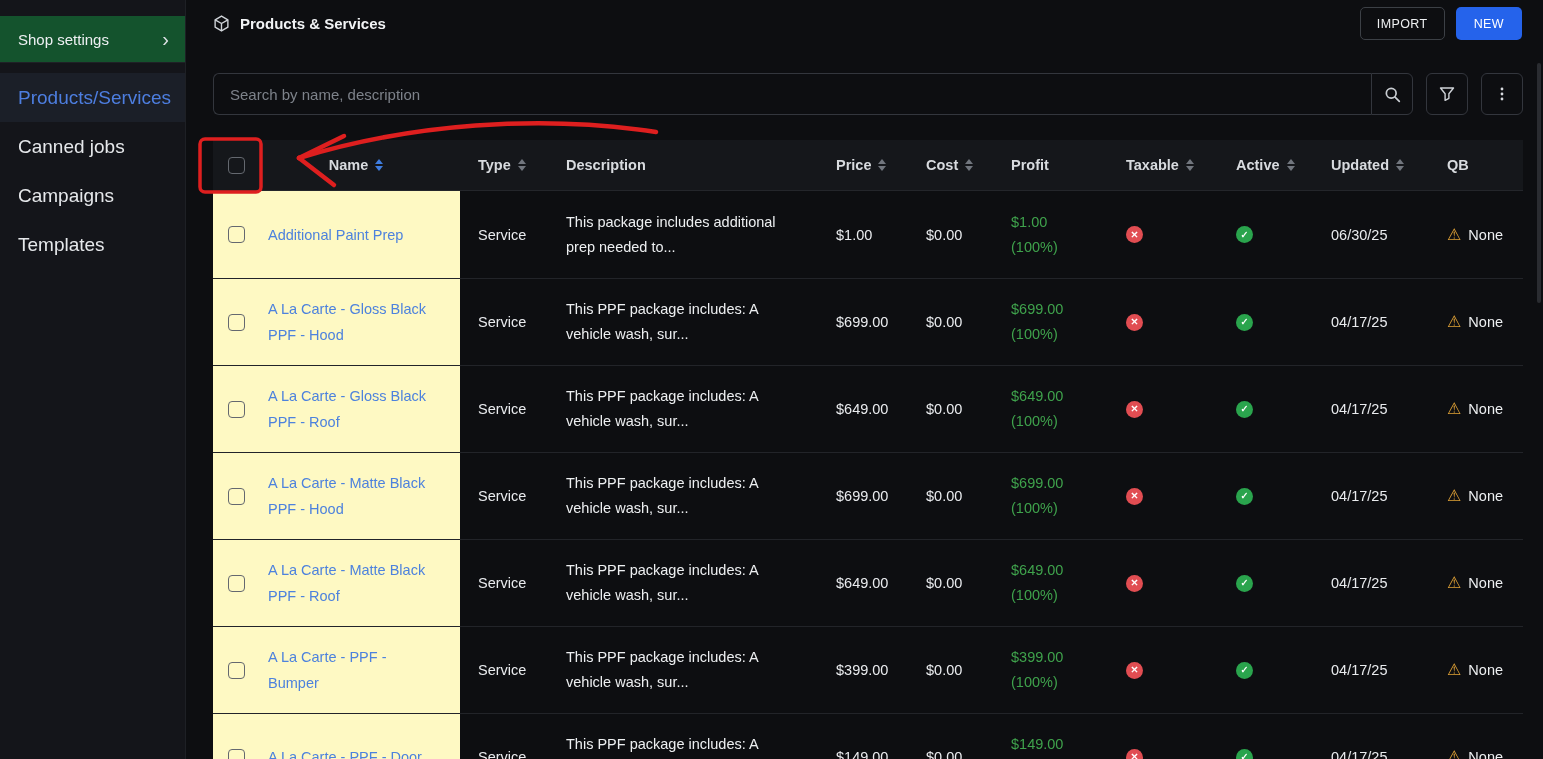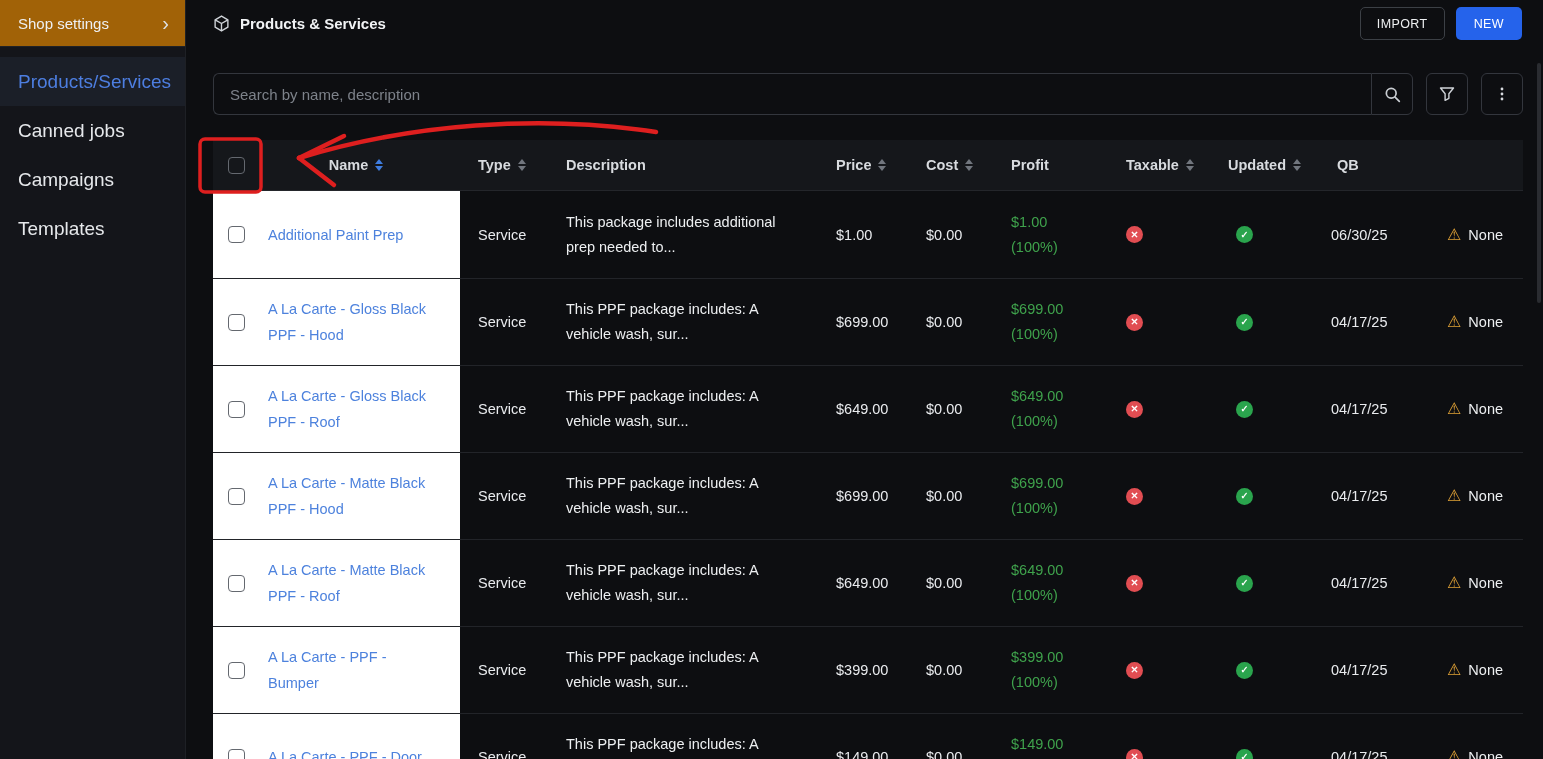--- a/index.html
+++ b/index.html
@@ -6,21 +6,21 @@
   html,body { margin:0; padding:0; }
   body {
     width:1543px; height:759px; overflow:hidden;
     background:#0d0e11; color:#e9ebee;
     font-family:"Liberation Sans", sans-serif;
   }
   .app { display:flex; height:100%; position:relative; }
 
   
   .sidebar { flex:0 0 186px; width:186px; background:#14151a; border-right:1px solid #1e2025; display:flex; flex-direction:column; }
-  .sidebar-header { height:47px; flex:0 0 47px; background:#a16207; display:flex; align-items:center; justify-content:space-between; padding:0 16px 0 18px; border-bottom:1px solid #1f2126; font-size:15px; color:#eef0f3; cursor:pointer; }
+  .sidebar-header { height:47px; flex:0 0 47px; background:#14532d; display:flex; align-items:center; justify-content:space-between; padding:0 16px 0 18px; border-bottom:1px solid #1f2126; font-size:15px; color:#eef0f3; cursor:pointer;margin-top:16px; }
   .chev { font-size:20px; color:#dfe2e6; line-height:1; }
   .sidebar-nav { padding-top:10px; }
   .side-item { height:49px; display:flex; align-items:center; padding:0 18px; font-size:19px; color:#e6e8eb; cursor:pointer; }
   .side-item.active { background:#1b1f28; color:var(--sidebar-active-blue,#4d7ee0); }
 
   
   .main { flex:1; display:flex; flex-direction:column; min-width:0; }
   .topbar { height:47px; flex:0 0 47px; display:flex; align-items:center; justify-content:space-between; padding:0 21px 0 27px; }
   .title-wrap { display:flex; align-items:center; gap:10px; }
   .page-title { font-size:15px; font-weight:700; color:#f1f3f5; margin:0; }
@@ -47,21 +47,21 @@
   .head-cell.spread { justify-content:center; padding-right:16px; }
   .col-check { padding:0; justify-content:center; }
   .col-name { padding-left:8px; padding-right:28px; }
   .col-type { padding-left:18px; }
   .col-description { padding-left:18px; padding-right:26px; }
   .col-updated { padding-left:12px; }
   .col-qb { padding-left:18px; gap:7px; }
 
   .trow { min-height:87px; border-top:1px solid #222429; }
   .trow:first-child { border-top:none; }
-  .band { background:#ffffff; }
+  .band { background:#fef9c3; }
   .checkbox { width:17px; height:17px; border:1.5px solid #64686f; border-radius:4px; display:inline-block; cursor:pointer; background:transparent; }
   .name-link { color:var(--link-blue,#4d82dd); font-size:14.5px; line-height:26px; cursor:pointer; text-decoration:none; }
   .desc { line-height:25px; color:#edeff1; }
   .profit { flex-direction:column; align-items:flex-start; justify-content:center; color:var(--profit-green,#3fa24c); line-height:25px; }
   .circle { width:17px; height:17px; min-width:17px; border-radius:50%; display:flex; align-items:center; justify-content:center; font-size:9.5px; color:#fff; font-weight:700; line-height:1; }
   .circle.red { background:var(--taxable-red,#e14d52); }
   .circle.green { background:var(--active-green,#2aa44d); }
   .warn { color:var(--warning-amber,#dfa136); font-size:16px; line-height:1; }
   .qb-text { color:#edeff1; }
 
@@ -184,20 +184,27 @@
             <div class="cell head-cell col-profit">
               <span>Profit</span>
             </div>
             <div class="cell head-cell col-taxable">
               <span>Taxable</span>
               <span class="sort">
                 <i class="up"></i>
                 <i class="dn"></i>
               </span>
             </div>
+            <div class="cell head-cell col-active">
+              <span>Active</span>
+              <span class="sort">
+                <i class="up"></i>
+                <i class="dn"></i>
+              </span>
+            </div>
             <div class="cell head-cell col-updated">
               <span>Updated</span>
               <span class="sort">
                 <i class="up"></i>
                 <i class="dn"></i>
               </span>
             </div>
             <div class="cell head-cell col-qb">
               <span>QB</span>
             </div>

